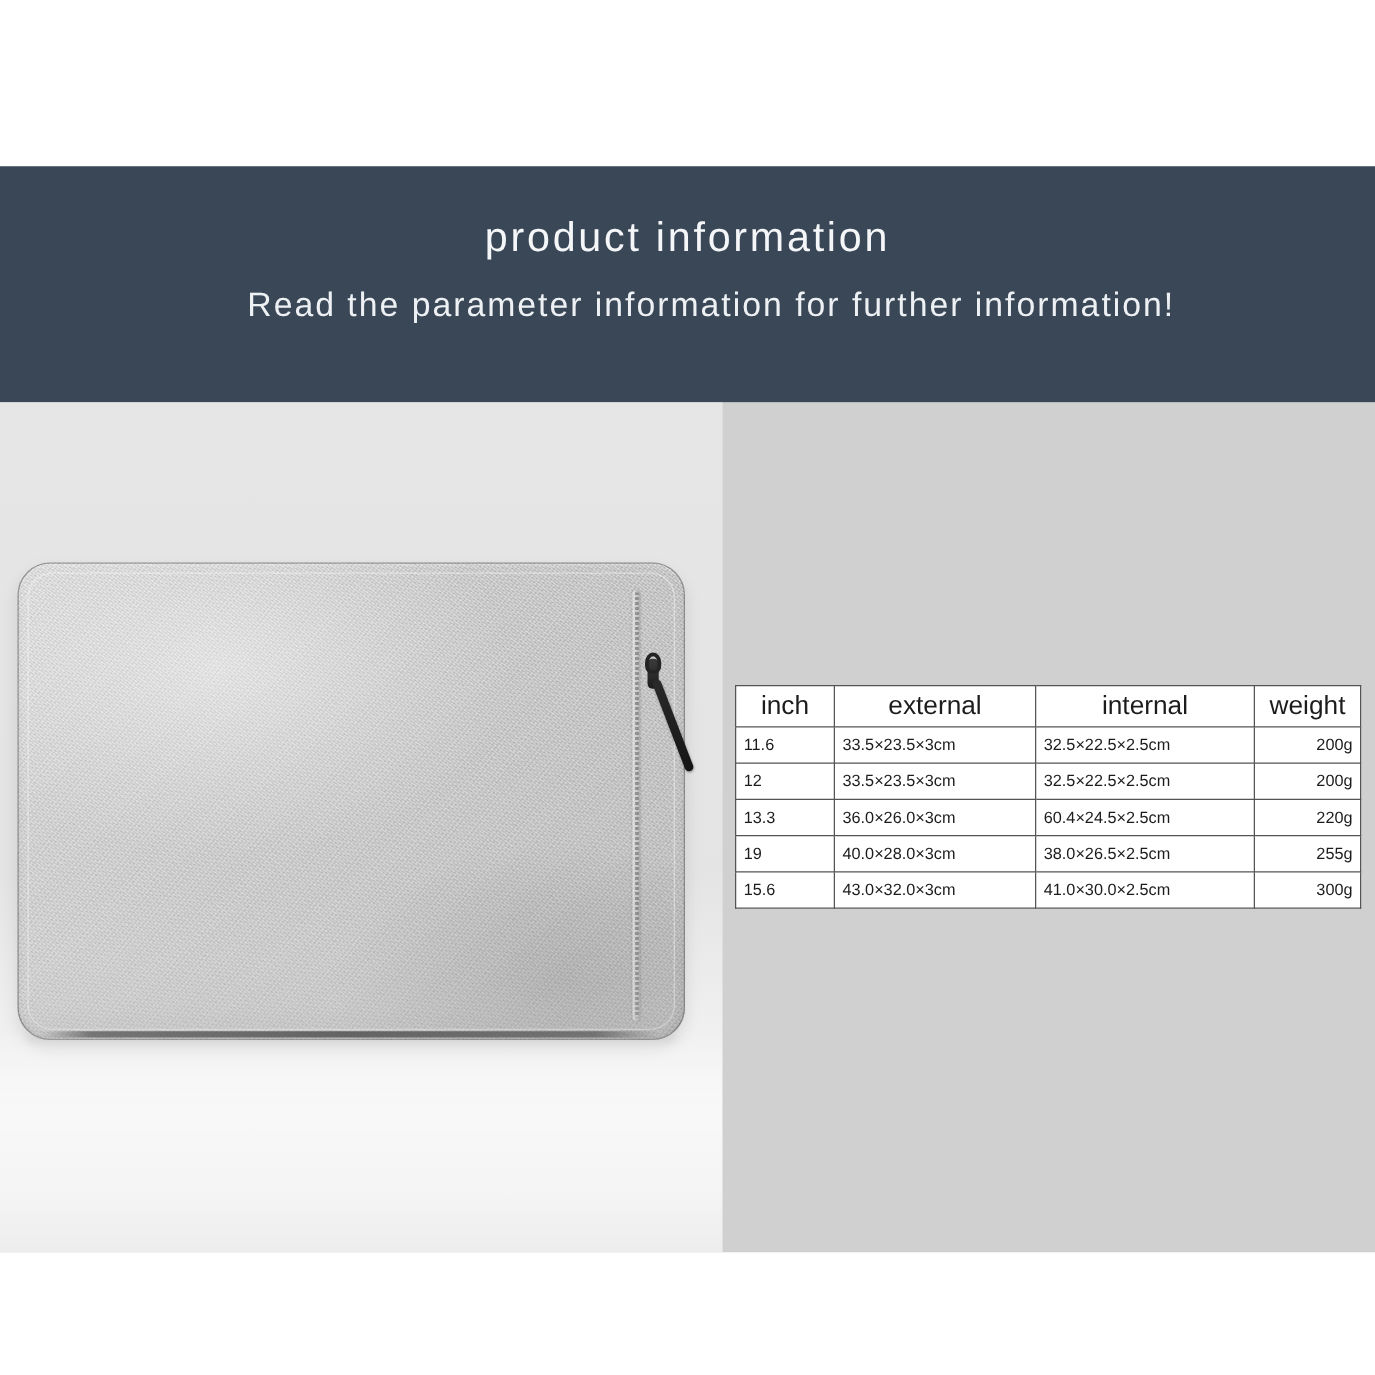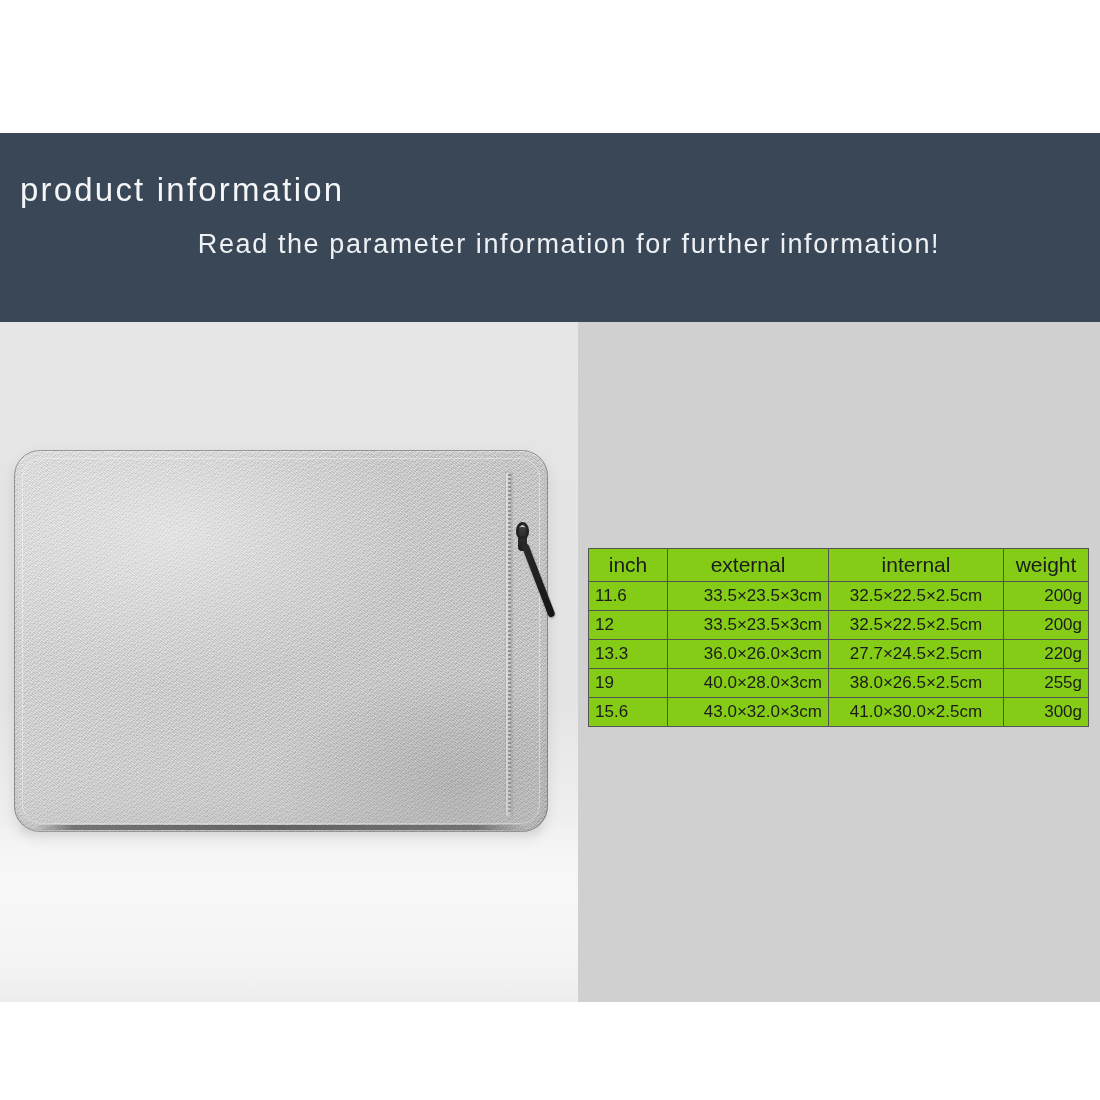--- a/index.html
+++ b/index.html
@@ -37,27 +37,27 @@
     width: 1100px;
     height: 189px;
     background: #3a4757;
     box-sizing: border-box;
   }
   .banner-title {
     position: absolute;
     left: 0;
     top: 38px;
     width: 1100px;
-    text-align: left;
+    text-align: center;
     color: #f4f6f8;
     font-size: 33px;
     letter-spacing: 2.2px;
     font-weight: 400;
     white-space: nowrap;
-    padding-left: 20px;
+    padding-left: 0;
     box-sizing: border-box;
   }
   .banner-subtitle {
     position: absolute;
     left: 16px;
     top: 96px;
     width: 1100px;
     text-align: center;
     color: #eef1f4;
     font-size: 27px;
@@ -308,49 +308,49 @@
   
   .spec-table-wrap {
     position: absolute;
     left: 588px;
     top: 226px;       
     width: 500px;
   }
   table.spec-table {
     border-collapse: collapse;
     width: 500px;
-    background: #84cc16;
+    background: #ffffff;
     table-layout: fixed;
   }
   table.spec-table th,
   table.spec-table td {
     border: 1px solid #545454;
     color: #1c1c1c;
     font-weight: 400;
     padding: 0 6px;
     height: 28px;
     line-height: 28px;
-    font-size: 17px;
+    font-size: 13px;
     white-space: nowrap;
     overflow: hidden;
   }
   table.spec-table th {
     font-size: 21px;
     height: 32px;
     line-height: 32px;
     text-align: center;
   }
   .col-inch  { width: 79px;  }
   .col-ext   { width: 161px; }
   .col-int   { width: 175px; }
   .col-wt    { width: 85px;  }
 
   td.c-inch { text-align: left;   padding-left: 5px; }
-  td.c-ext  { text-align: right; margin-top: 10px; }
-  td.c-int  { text-align: center; }
+  td.c-ext  { text-align: left; margin-top: 10px; }
+  td.c-int  { text-align: left; }
   td.c-wt   { text-align: right; }
 
   
   .bottom-white {
     position: absolute;
     left: 0; top: 1002px;
     width: 1100px;
     height: 98px;
     background: #ffffff;
   }
@@ -410,21 +410,21 @@
           </tr>
           <tr>
             <td class="c-inch">12</td>
             <td class="c-ext">33.5×23.5×3cm</td>
             <td class="c-int">32.5×22.5×2.5cm</td>
             <td class="c-wt">200g</td>
           </tr>
           <tr>
             <td class="c-inch">13.3</td>
             <td class="c-ext">36.0×26.0×3cm</td>
-            <td class="c-int">27.7×24.5×2.5cm</td>
+            <td class="c-int">60.4×24.5×2.5cm</td>
             <td class="c-wt">220g</td>
           </tr>
           <tr>
             <td class="c-inch">19</td>
             <td class="c-ext">40.0×28.0×3cm</td>
             <td class="c-int">38.0×26.5×2.5cm</td>
             <td class="c-wt">255g</td>
           </tr>
           <tr>
             <td class="c-inch">15.6</td>

